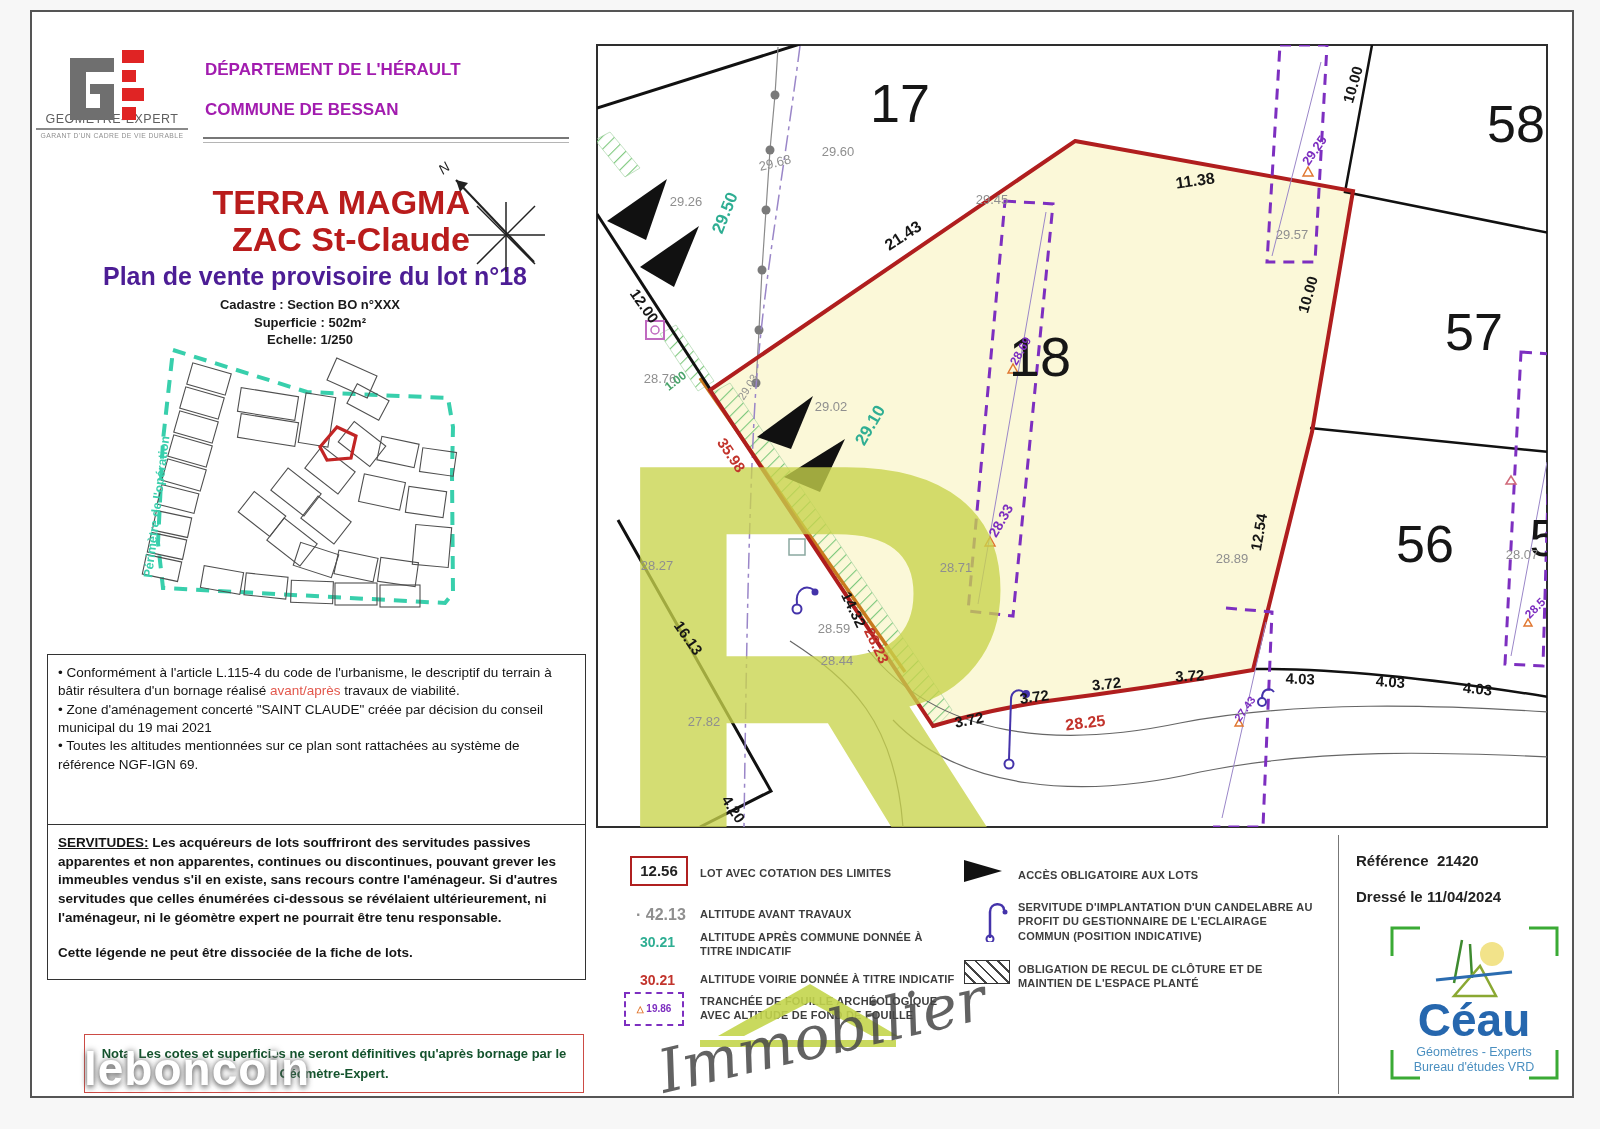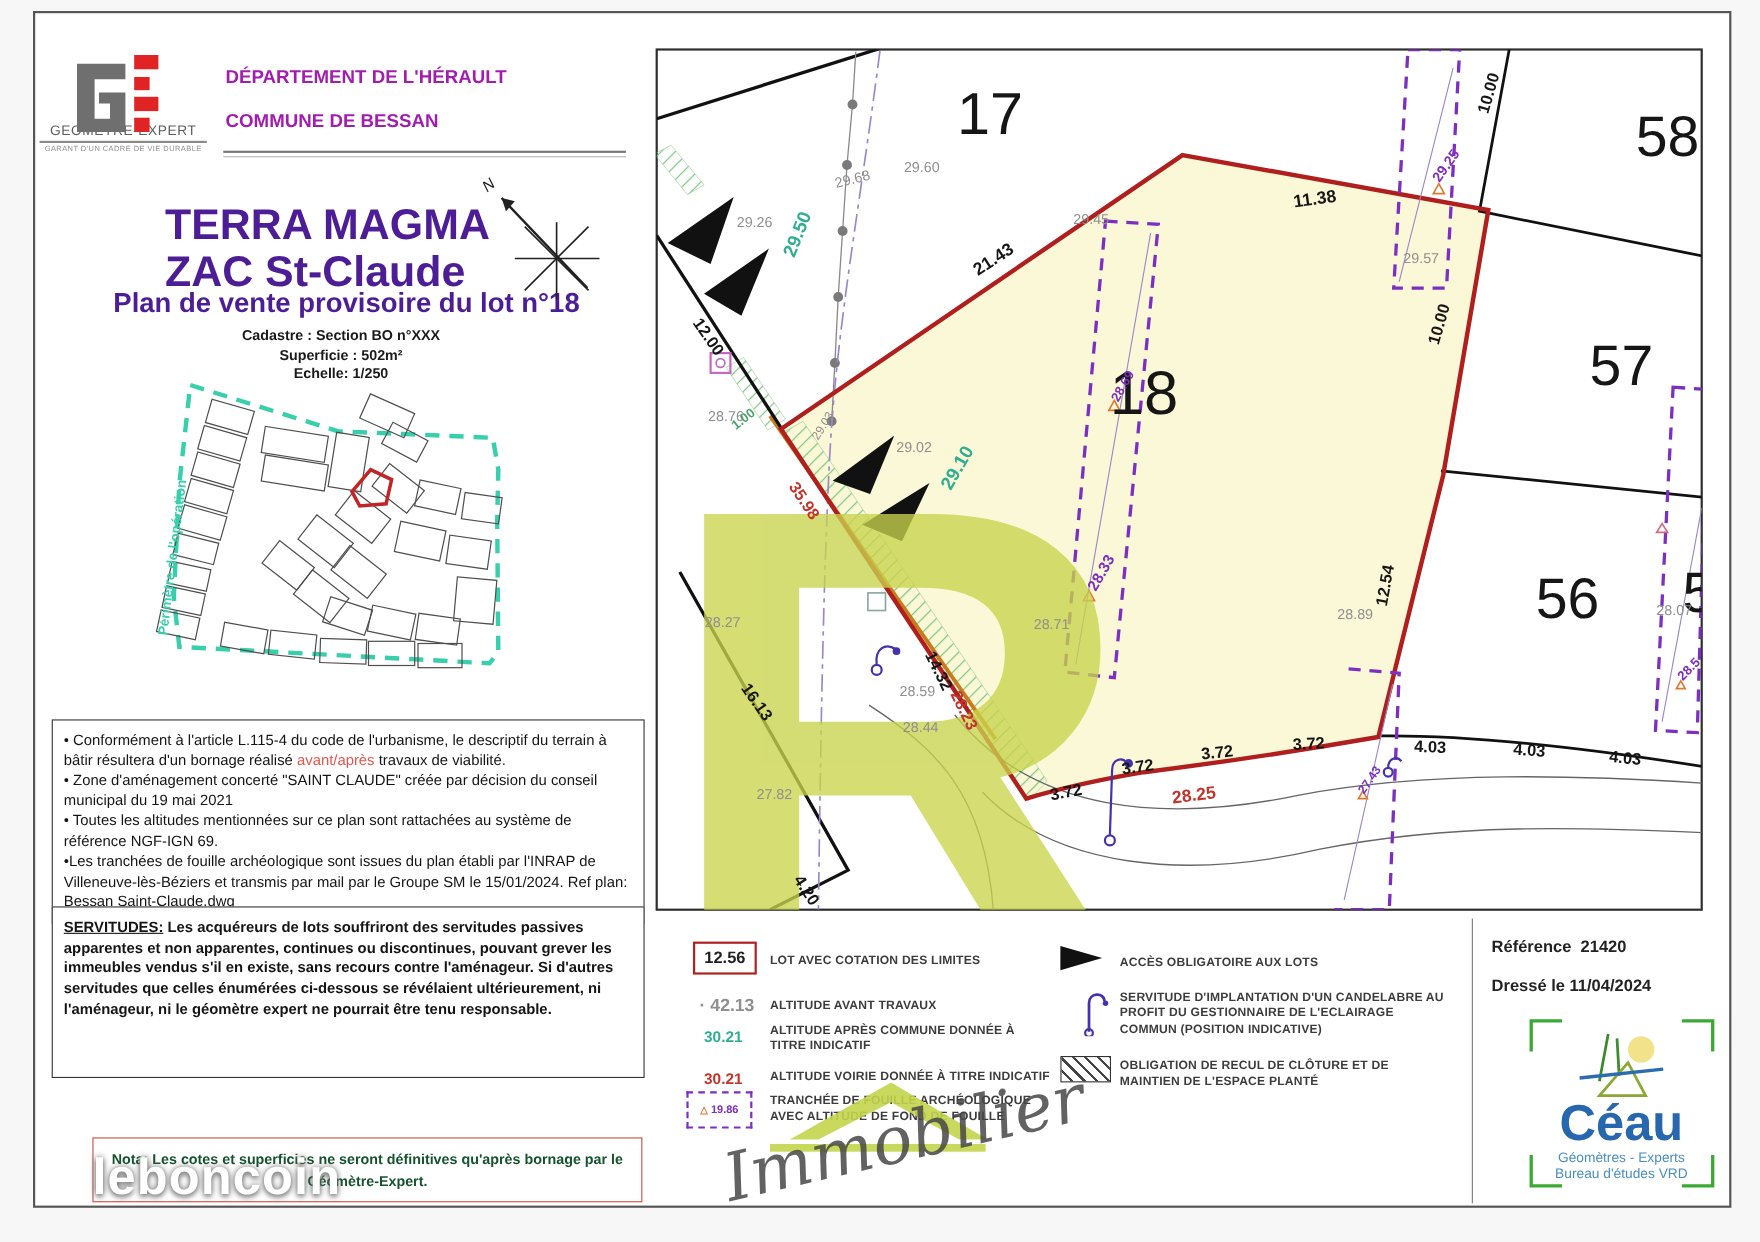--- a/index.html
+++ b/index.html
@@ -3,21 +3,21 @@
 <meta charset="utf-8">
 <style>
   html,body{margin:0;padding:0;background:#ececec;}
   #page{position:relative;width:1600px;height:1129px;background:#f7f7f7;overflow:hidden;
         font-family:"Liberation Sans",sans-serif;color:#1c1c1c;}
   #sheet{position:absolute;left:30px;top:10px;width:1540px;height:1084px;background:#fff;
          border:2px solid #555;}
   .abs{position:absolute;}
   
   .hdr{font-size:17px;font-weight:700;color:#a21caf;}
-  .title{font-size:39px;font-weight:700;line-height:1.1;text-align:left;color:#4c1d95;}
+  .title{font-size:34px;font-weight:700;line-height:1.1;text-align:right;color:#b91c1c;}
   .subtitle{font-size:25px;font-weight:700;color:#4c1d95;text-align:center;}
   .cad{font-size:13px;font-weight:700;text-align:center;line-height:1.35;color:#1a1a1a;}
   .rule2{height:3px;border-top:2px solid #777;border-bottom:1px solid #b5b5b5;}
   .box{border:1.6px solid #333;background:#fff;}
   .notes{font-size:13.5px;font-weight:400;line-height:1.36;color:#151515;padding:9px 10px;}
   .notes p{margin:0;}
   .hl{color:#e2574c;}
   .serv{font-size:13.5px;font-weight:700;line-height:1.38;padding:9px 10px;color:#151515;}
   .serv .h{text-decoration:underline;}
   .serv .foot{margin-top:17px;}
@@ -76,25 +76,25 @@
   <div class="abs cad" style="left:150px;top:296px;width:320px;">
     <div>Cadastre  :  Section BO n°XXX</div>
     <div>Superficie : 502m²</div>
     <div>Echelle: 1/250</div>
   </div>
 
   <div class="abs box notes" style="left:47px;top:654px;width:517px;height:166px;">
     <p><span>•  Conformément à l'article L.115-4 du code de l'urbanisme, le descriptif du terrain à bâtir résultera d'un bornage réalisé </span><span class="hl">avant/après</span><span> travaux de viabilité.</span></p>
     <p>• Zone d'aménagement  concerté "SAINT CLAUDE" créée par décision du conseil municipal du 19 mai 2021</p>
     <p>• Toutes les altitudes mentionnées sur ce plan sont rattachées au système de référence NGF-IGN 69.</p>
-    <p>•Les tranchées de fouille archéologique sont issues du plan établi par l'INRAP de Villeneuve-lès-Béziers et transmis par mail par le Groupe SM le 15/01/2024. Ref plan: Bessan Saint-Claude.dwg</p>
   </div>
 
   <div class="abs box serv" style="left:47px;top:824px;width:517px;height:136px;">
     <span class="h">SERVITUDES:</span><span> Les acquéreurs de lots souffriront des servitudes passives apparentes et non apparentes, continues ou discontinues, pouvant grever les immeubles vendus s'il en existe, sans recours contre l'aménageur. Si d'autres servitudes que celles énumérées ci-dessous se révélaient ultérieurement, ni l'aménageur, ni le géomètre expert ne pourrait être tenu responsable.</span>
+    <div class="foot">Cette légende ne peut être dissociée de la fiche de lots.</div>
   </div>
 
   <div class="abs nota" style="left:84px;top:1034px;width:498px;height:48px;">Nota: Les cotes et superficies ne seront définitives qu'après bornage par le Géomètre-Expert.</div>
 
   <div class="abs" style="left:630px;top:856px;">
       <div class="lotbox">12.56</div>
     </div>
   <div class="abs leg" style="left:700px;top:866px;width:260px;">LOT AVEC COTATION DES LIMITES</div>
 
   <div class="abs grayval" style="left:636px;top:906px;">· <span>42.13</span></div>

